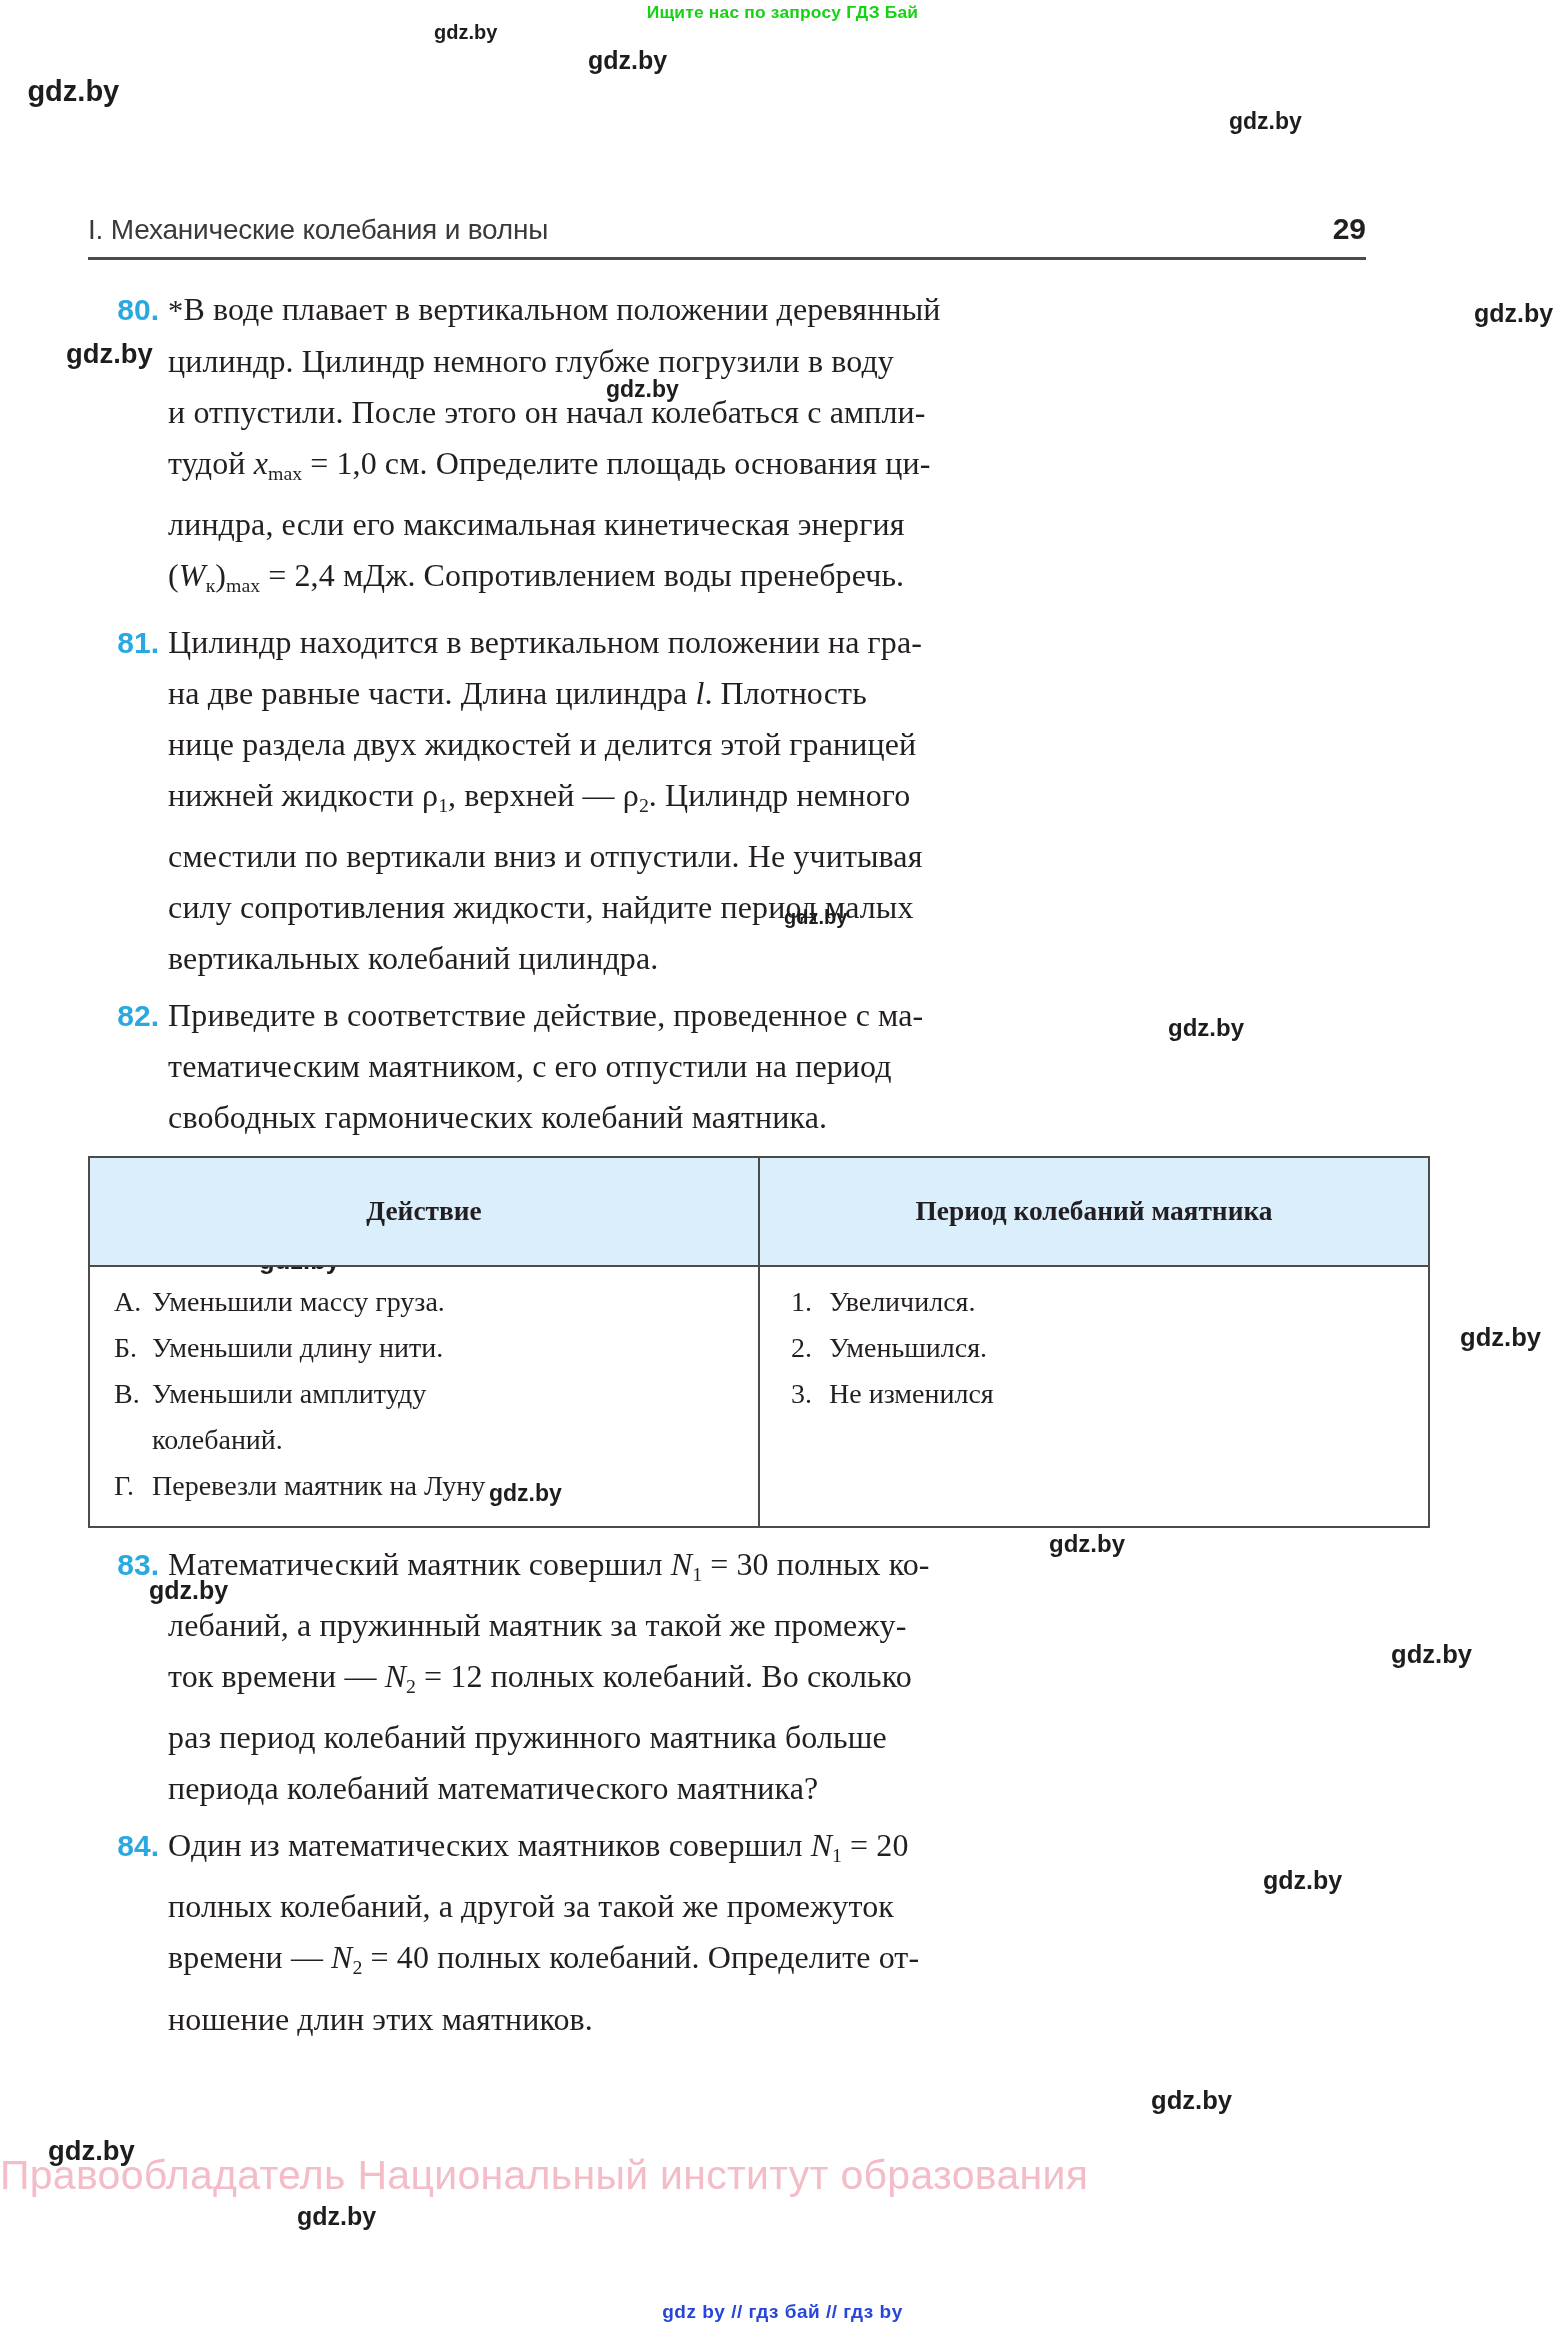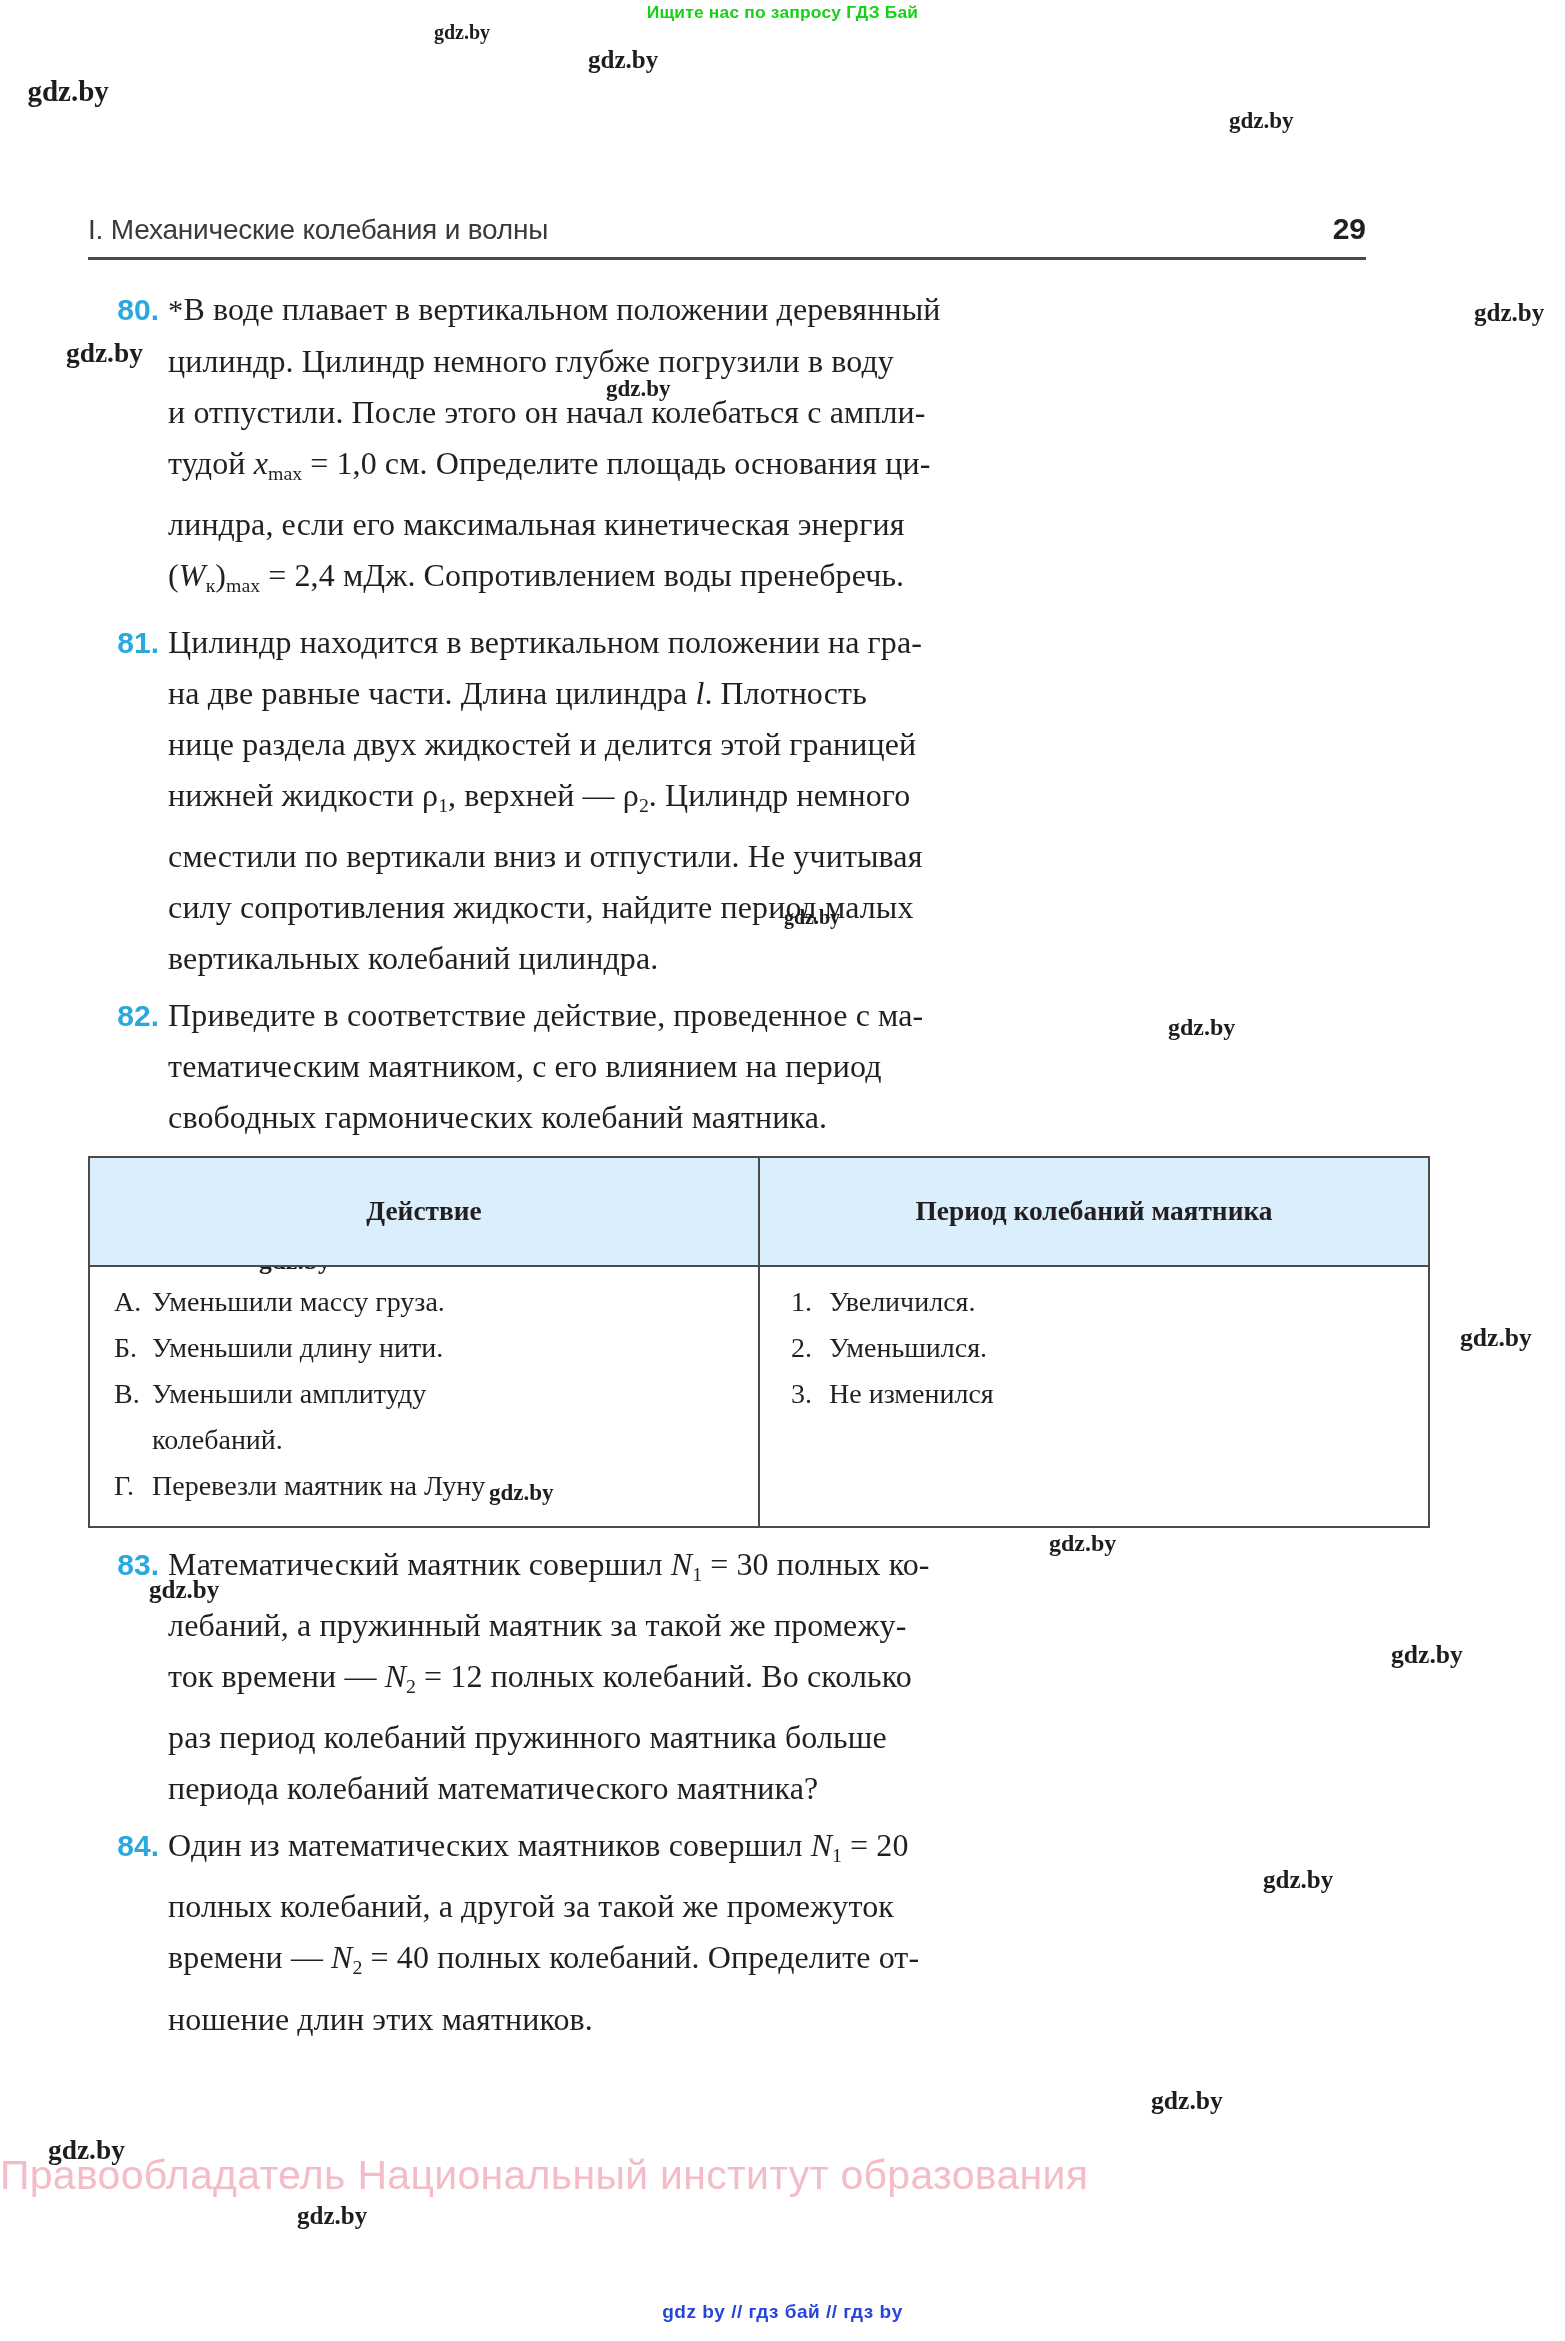--- a/index.html
+++ b/index.html
@@ -29,21 +29,21 @@
     font-family: "Liberation Sans", sans-serif;
     font-size: 17.4px;
     font-weight: 600;
     color: #13d313;
     letter-spacing: 0.2px;
   }
 
   
   .wm {
     position: absolute;
-    font-family: Liberation Serif, serif;
+    font-family: Liberation Sans, sans-serif;
     font-weight: 700;
     color: #1d1d1d;
     white-space: nowrap;
     pointer-events: none;
   }
 
   
   .content {
     position: absolute;
     left: 88px;
@@ -281,21 +281,21 @@
       </div>
     </div>
 
     <div class="ex">
       <div class="ex-num">82.</div>
       <div class="ex-body">
         <span class="line just">
             <span>Приведите в соответствие действие, проведенное с ма-</span>
           </span>
         <span class="line just">
-            <span>тематическим маятником, с его влиянием на период</span>
+            <span>тематическим маятником, с его отпустили на период</span>
           </span>
         <span class="line just">
             <span>свободных гармонических колебаний маятника.</span>
           </span>
       </div>
     </div>
 
     <div class="tbl-wrap">
       <table class="match">
         <thead>

